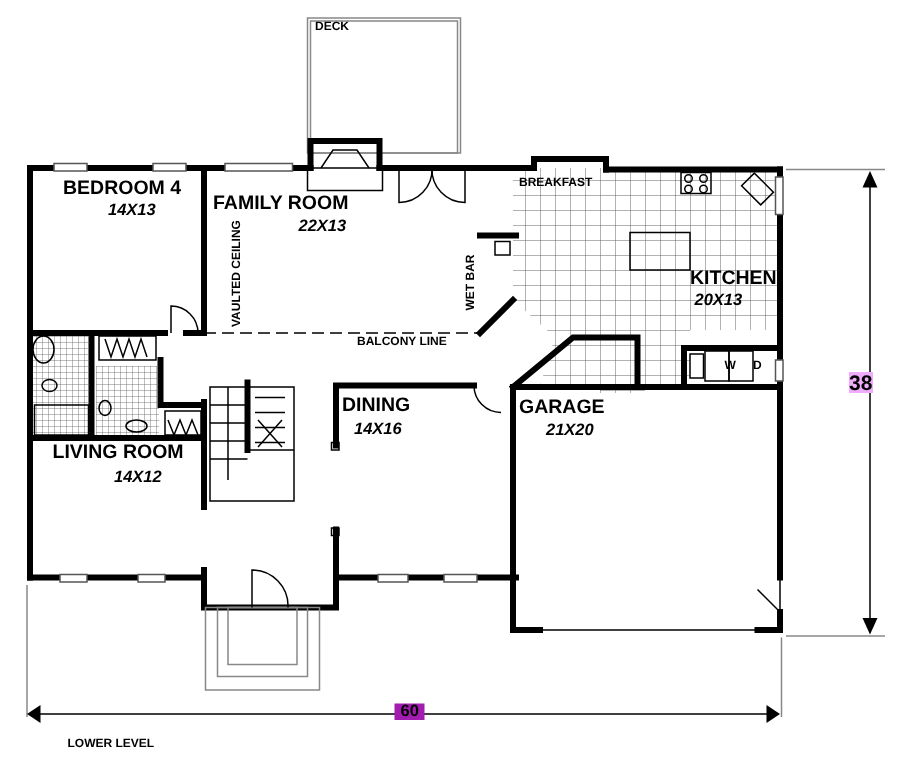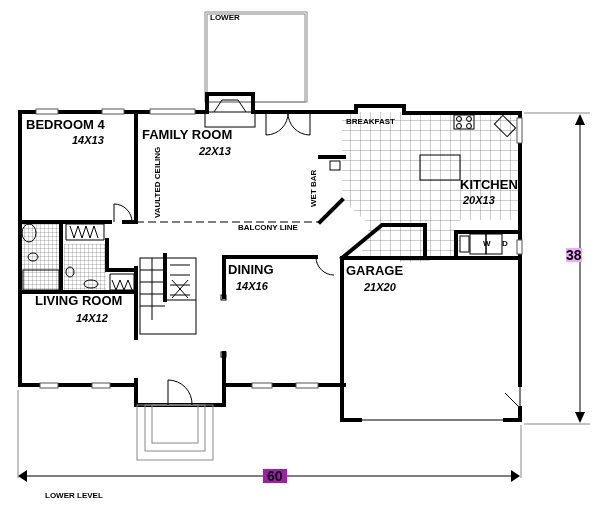--- a/index.html
+++ b/index.html
@@ -143,23 +143,23 @@
     <line x1="524" y1="113" x2="590" y2="113" class="gray"></line>
     <line x1="524" y1="424" x2="590" y2="424" class="gray"></line>
     <line x1="18" y1="390" x2="18" y2="478" class="gray"></line>
     <line x1="521" y1="425" x2="521" y2="478" class="gray"></line>
     <line x1="20" y1="476" x2="518" y2="476" class="thin"></line>
     <polygon points="18,476 27,470 27,482" fill="#000"></polygon>
     <polygon points="520,476 511,470 511,482" fill="#000"></polygon>
   </g>
 </svg>
 
-<span class="lbl small" style="left:210px;top:14px;">LOWER</span>
+<span class="lbl small" style="left:210px;top:14px;">DECK</span>
 
-<span class="lbl big" style="left:26px;top:118px;">BEDROOM 4</span>
+<span class="lbl big" style="left:42px;top:118px;">BEDROOM 4</span>
 <span class="lbl dim" style="left:72px;top:135px;">14X13</span>
 
 <span class="lbl big" style="left:142px;top:128px;">FAMILY ROOM</span>
 <span class="lbl dim" style="left:199px;top:146px;">22X13</span>
 
 <span class="lbl small" style="left:346px;top:118px;">BREAKFAST</span>
 
 <span class="lbl big" style="left:440px;top:178px;padding-left:20px;">KITCHEN</span>
 <span class="lbl dim" style="left:463px;top:195px;">20X13</span>
 
@@ -174,15 +174,15 @@
 <span class="lbl big" style="left:24px;top:294px;padding-left:11px;">LIVING ROOM</span>
 <span class="lbl dim" style="left:76px;top:313px;">14X12</span>
 
 <span class="lbl big" style="left:346px;top:264px;">GARAGE</span>
 <span class="lbl dim" style="left:364px;top:282px;">21X20</span>
 
 <span class="lbl small" style="left:483px;top:240px;">W</span>
 <span class="lbl small" style="left:502px;top:240px;">D</span>
 
 <span class="lbl" style="left:566px;top:248px;font-size:14px;background:#f0abfc;">38</span>
-<span class="lbl" style="left:263px;top:469px;font-size:14px;background:#a21caf;padding:0 4px;">60</span>
+<span class="lbl" style="left:263px;top:469px;font-size:11px;background:#a21caf;padding:0 4px;">60</span>
 
 <span class="lbl" style="left:45px;top:492px;font-size:8px;">LOWER LEVEL</span>
 
 </body></html>

